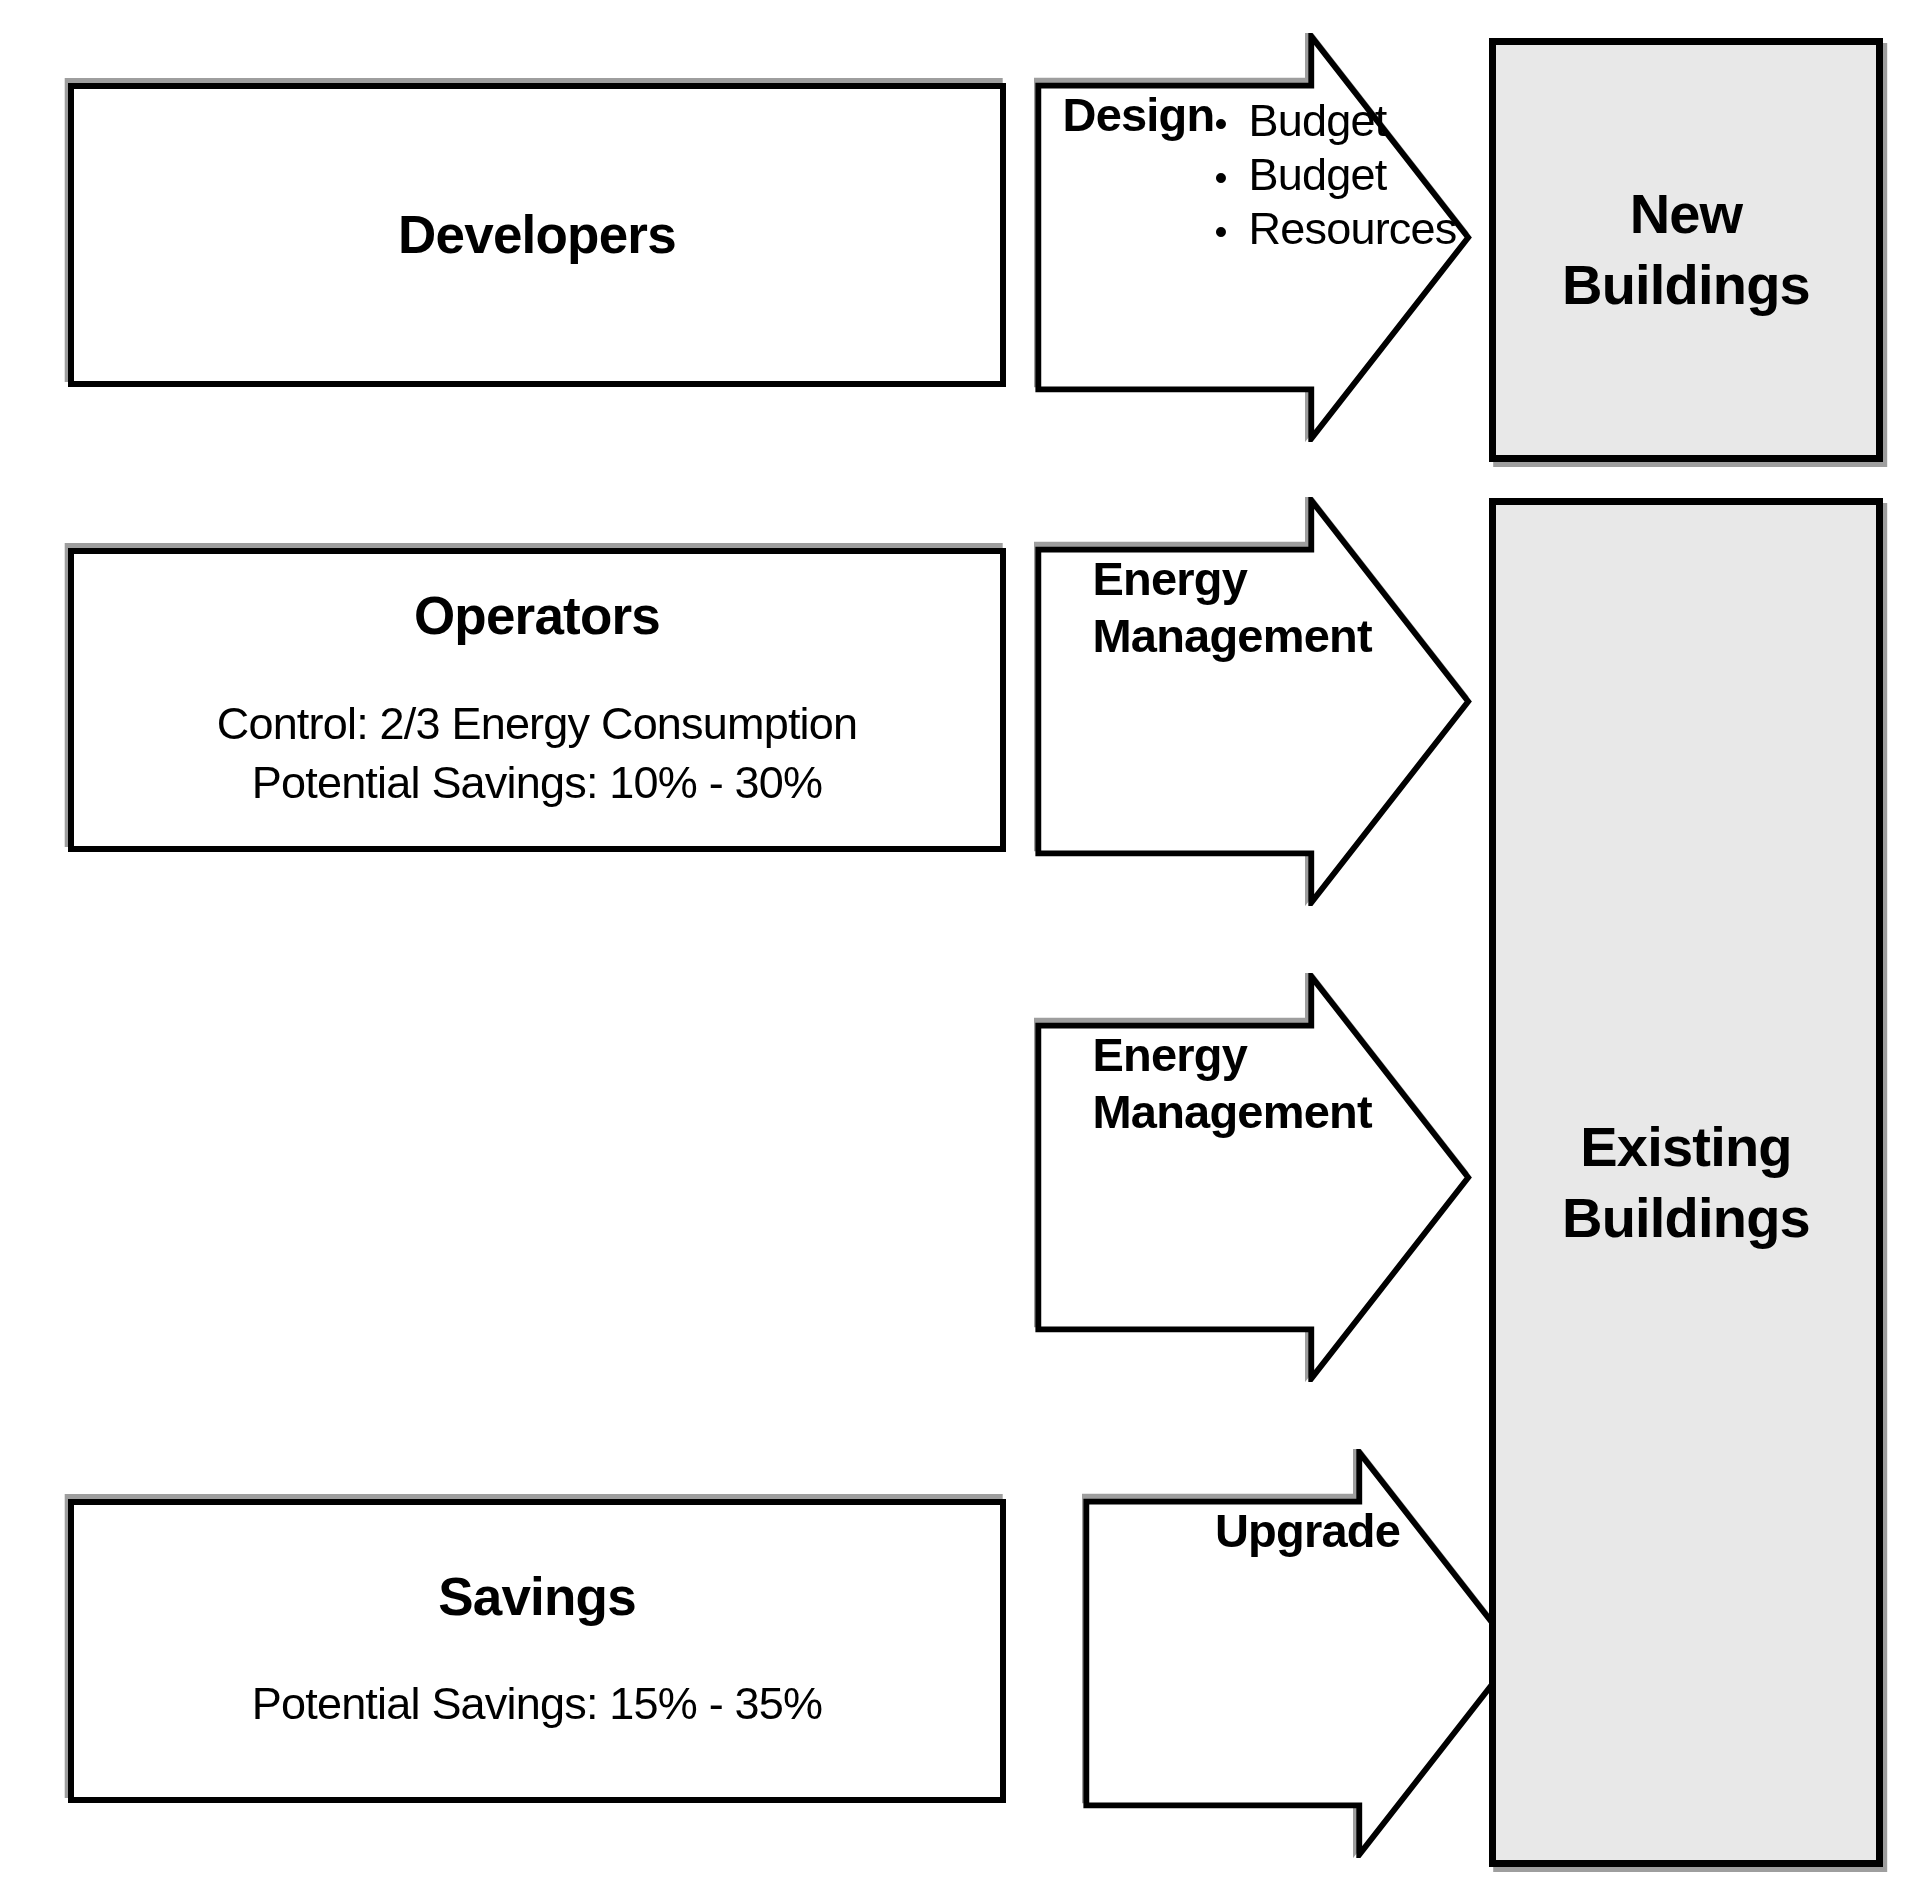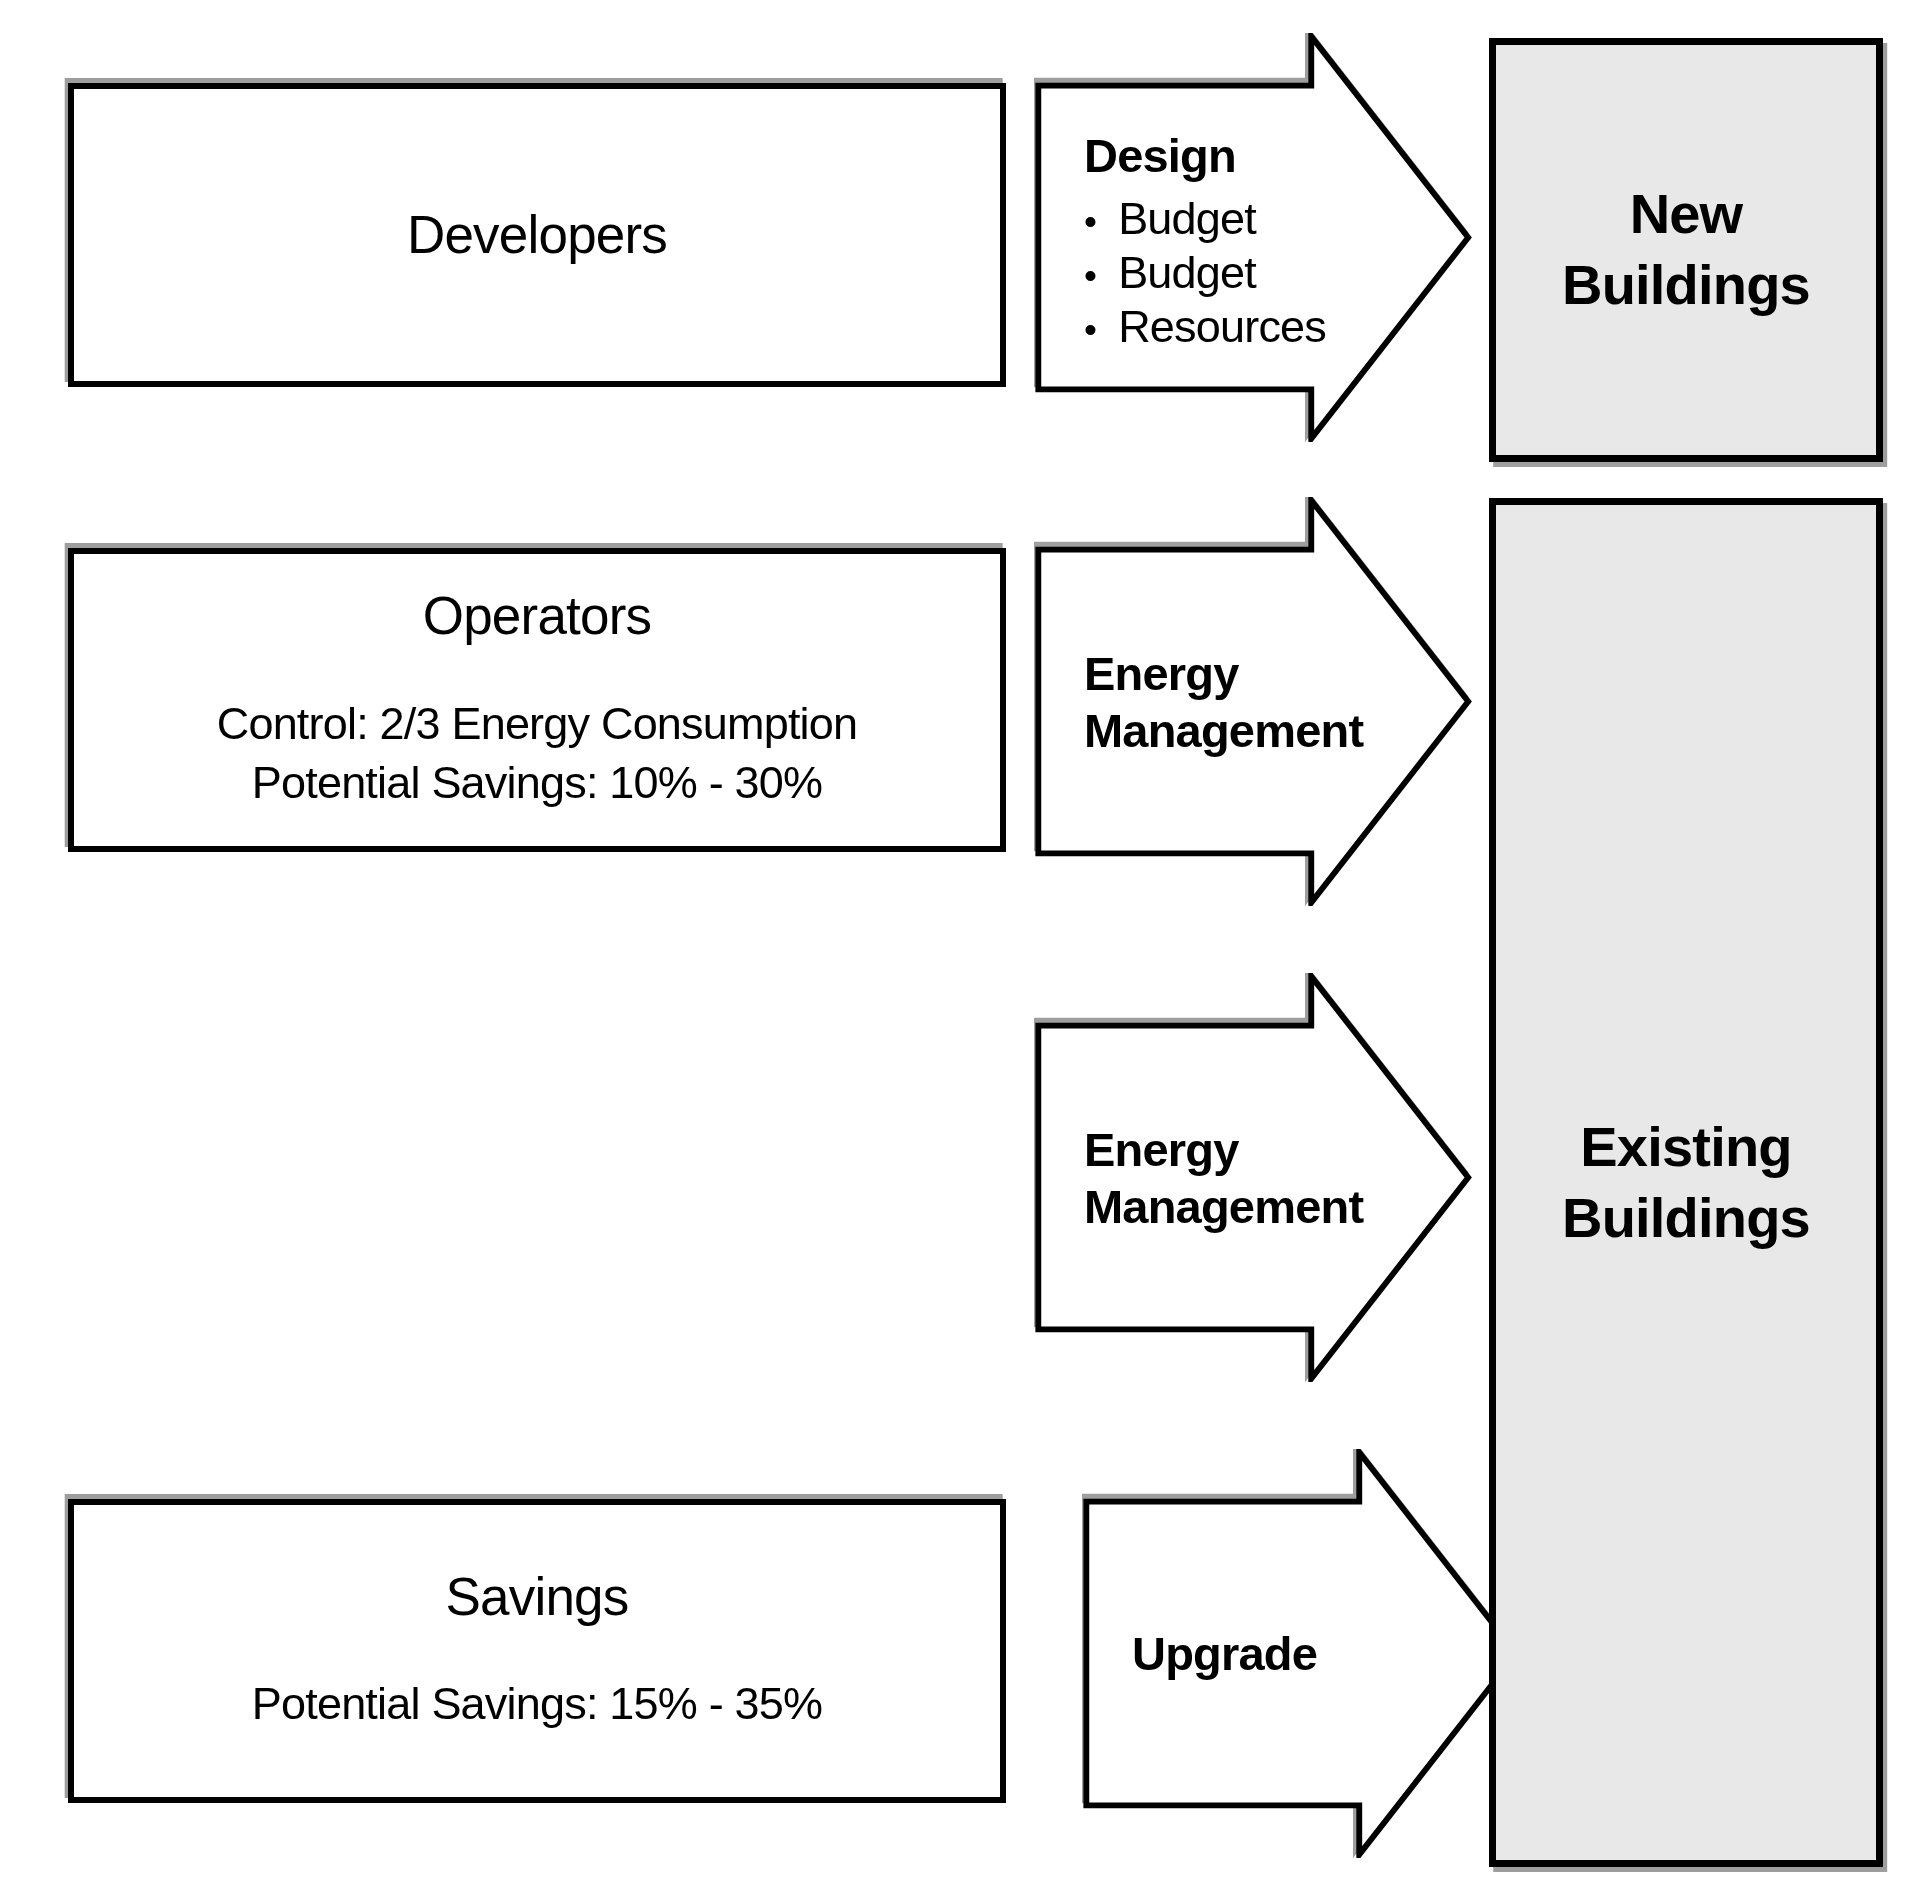--- a/index.html
+++ b/index.html
@@ -35,21 +35,21 @@
     justify-content:center;
     gap:48px;
     text-align:center;
   }
   .stk-box.r1{top:83px;}
   .stk-box.r2{top:548px;}
   .stk-box.r3{top:1024px;}
   .stk-box.r4{top:1499px;}
   .stk-title{
     font-size:53px;
-    font-weight:normal;
+    font-weight:bold;
     line-height:1.1;
     letter-spacing:-0.8px;
   }
   .stk-lines{
     font-size:45px;
     line-height:1.32;
     letter-spacing:-0.8px;
   }
   
   .arrow{
@@ -65,21 +65,21 @@
   .arrow svg{position:absolute;left:0;top:0;width:100%;height:100%;}
   .arrow-shadow{fill:var(--box-fill);stroke:var(--shadow);stroke-width:7;}
   .arrow-main{fill:var(--box-fill);stroke:var(--line);stroke-width:7;stroke-linejoin:miter;}
   .arrow-content{
     position:absolute;
     left:50px;
     top:53px;
     height:304px;
     width:351px;
     display:flex;
-    flex-direction:column;
+    flex-direction:row;
     justify-content:center;
   }
   .arrow-title{
     font-size:47px;
     font-weight:bold;
     line-height:1.22;
     letter-spacing:-0.8px;
   }
   .arrow-title.wrap{width:334px;}
   .bullet-list{margin-top:11.7px;display:flex;flex-direction:column;gap:9.2px;}

